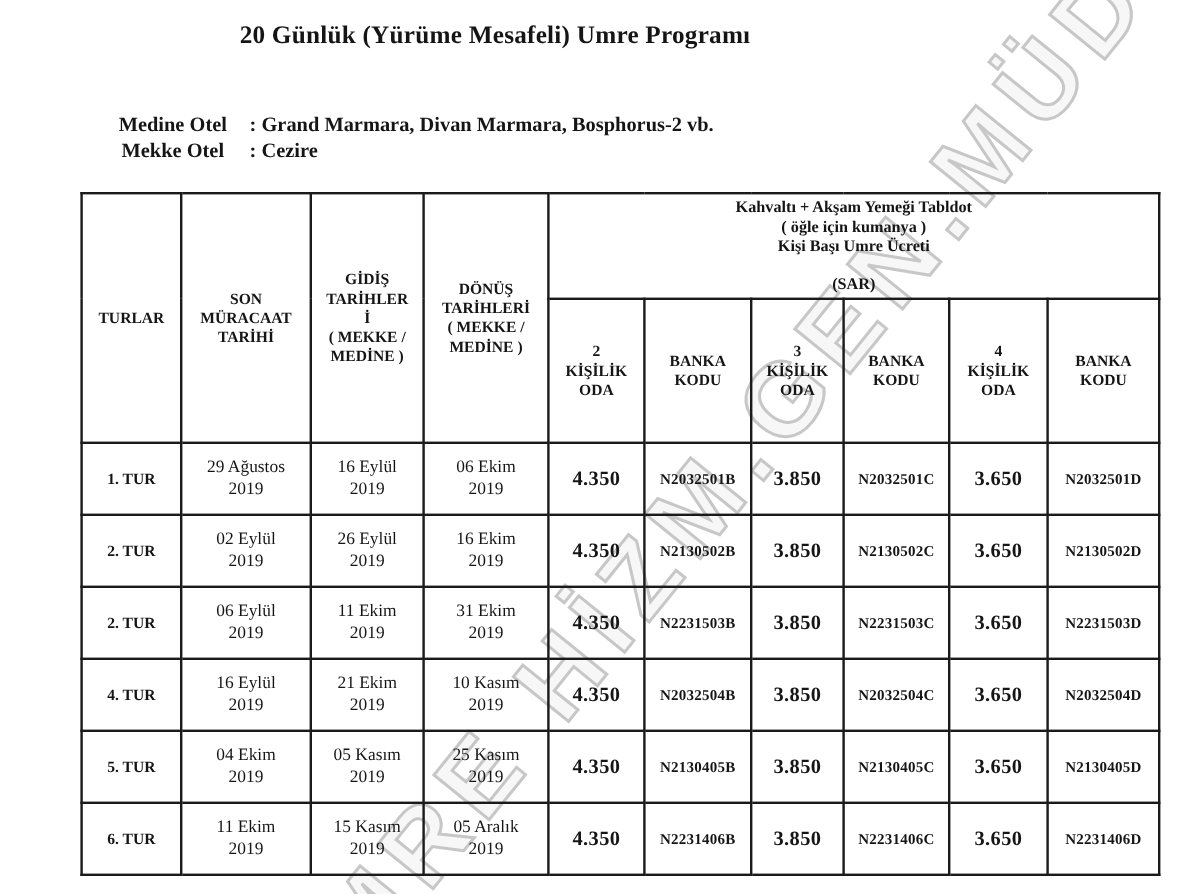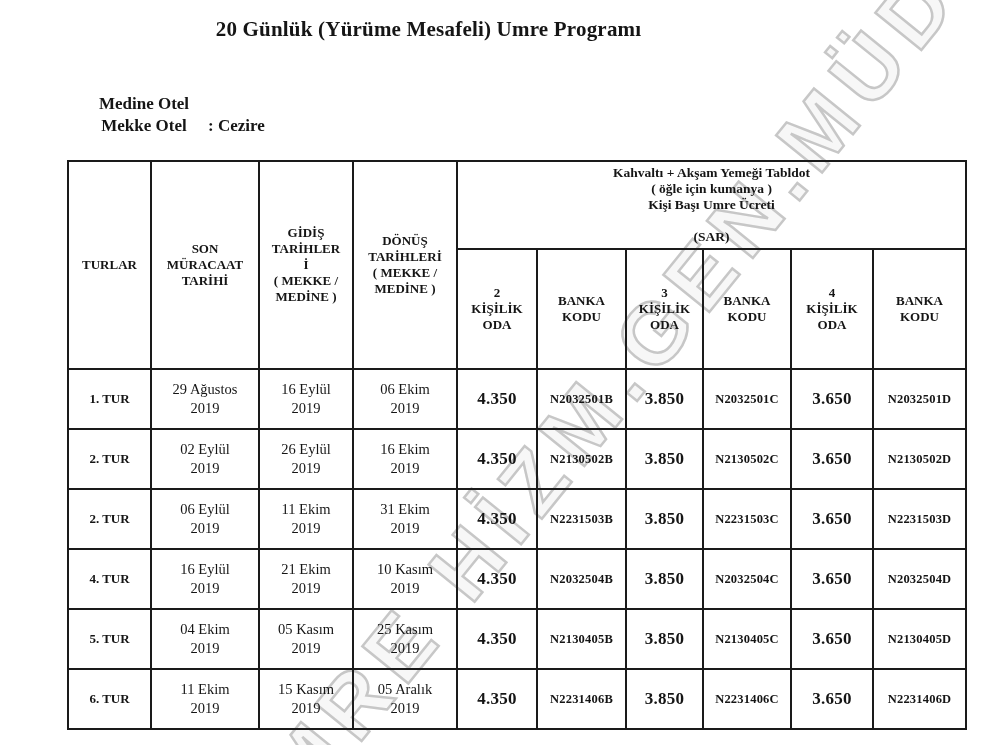--- a/index.html
+++ b/index.html
@@ -30,21 +30,21 @@
     color: rgba(210, 210, 210, 0.18);
     -webkit-text-stroke: 2.5px #c7c7c7;
     z-index: 0;
     pointer-events: none;
   }
 
   
   .title-block {
     position: absolute;
     top: 16px;
-    left: 16px;
+    left: 0;
     width: 825px;
     text-align: center;
     z-index: 2;
   }
   .title-line1, .title-line2 {
     font-weight: bold;
     font-size: 21px;
     line-height: 27px;
     letter-spacing: 0.2px;
   }
@@ -125,20 +125,21 @@
 
 <div class="watermark">UMRE HİZM.GEN.MÜD.</div>
 
 <div class="title-block">
   <div class="title-line1">20 Günlük (Yürüme Mesafeli) Umre Programı</div>
 </div>
 
 <div class="hotel-block">
   <div class="hotel-row">
     <span class="hotel-label">Medine  Otel</span>
+    <span class="hotel-value">: Grand Marmara, Divan Marmara, Bosphorus-2 vb.</span>
   </div>
   <div class="hotel-row">
     <span class="hotel-label">Mekke  Otel</span>
     <span class="hotel-value">: Cezire</span>
   </div>
 </div>
 
 <div class="table-wrap">
   <table class="program">
     <colgroup>

